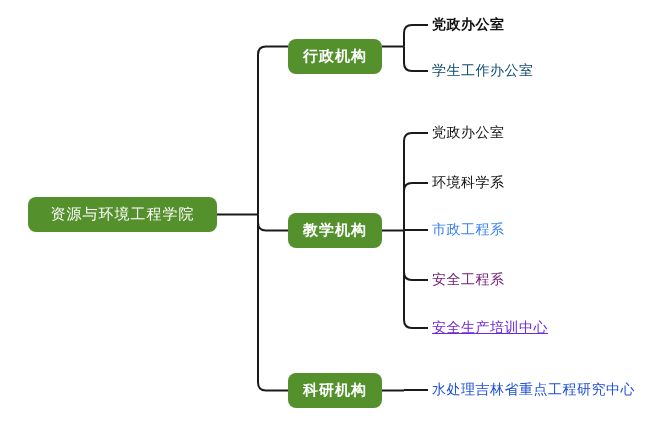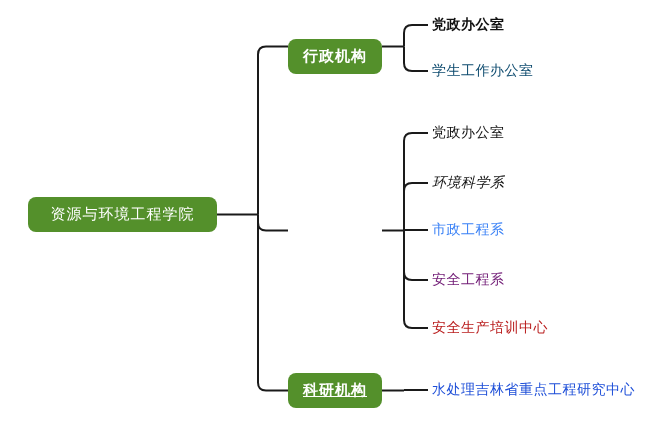--- a/index.html
+++ b/index.html
@@ -48,21 +48,21 @@
   }
   .node-branch {
     width: 94px;
     height: 35px;
     font-size: 15px;
     font-weight: bold;
     left: 288px;
   }
   .branch-0 { top: 39px; }
   .branch-1 { top: 213px; }
-  .branch-2 { top: 373px; text-decoration: underline; }
+  .branch-2 { top: 373px; }
   .leaf-label {
     position: absolute;
     left: 432px;
     font-size: 14px;
     color: #101010;
     white-space: nowrap;
     letter-spacing: 0.5px;
     transform: translateY(-50%);
     z-index: 3;
   }
@@ -93,29 +93,32 @@
   </svg>
 
   <div class="node node-root" style="background: rgb(84, 144, 43); color: rgb(255, 255, 255);">
     <span>资源与环境工程学院</span>
   </div>
 
   <div class="node node-branch branch-0" style="background: rgb(84, 144, 43); color: rgb(255, 255, 255);">
     <span>行政机构</span>
   </div>
 
+  <div class="node node-branch branch-1" style="background: rgb(84, 144, 43); color: rgb(255, 255, 255);">
+    <span>教学机构</span>
+  </div>
 
   <div class="node node-branch branch-2" style="background: rgb(84, 144, 43); color: rgb(255, 255, 255);">
     <span>科研机构</span>
   </div>
 
   <div id="leaf-layer">
       <div class="leaf-label" style="top: 25px; color: rgb(16, 16, 16); font-weight: bold;">党政办公室</div>
       <div class="leaf-label" style="top: 71px; color: #0c4a6e;">学生工作办公室</div>
       <div class="leaf-label" style="top: 133px; color: rgb(16, 16, 16);">党政办公室</div>
-      <div class="leaf-label" style="top: 183px; color: rgb(16, 16, 16); font-style: italic;">环境科学系</div>
+      <div class="leaf-label" style="top: 183px; color: rgb(16, 16, 16);">环境科学系</div>
       <div class="leaf-label" style="top: 230px; color: #3b82f6;">市政工程系</div>
       <div class="leaf-label" style="top: 280px; color: #701a75;">安全工程系</div>
-      <div class="leaf-label" style="top: 328px; color: #b91c1c;">安全生产培训中心</div>
+      <div class="leaf-label" style="top: 328px; color: #6d28d9; text-decoration: underline;">安全生产培训中心</div>
       <div class="leaf-label" style="top: 390px; color: #1d4ed8;">水处理吉林省重点工程研究中心</div>
     </div>
 
 </div>
 
 </body></html>

